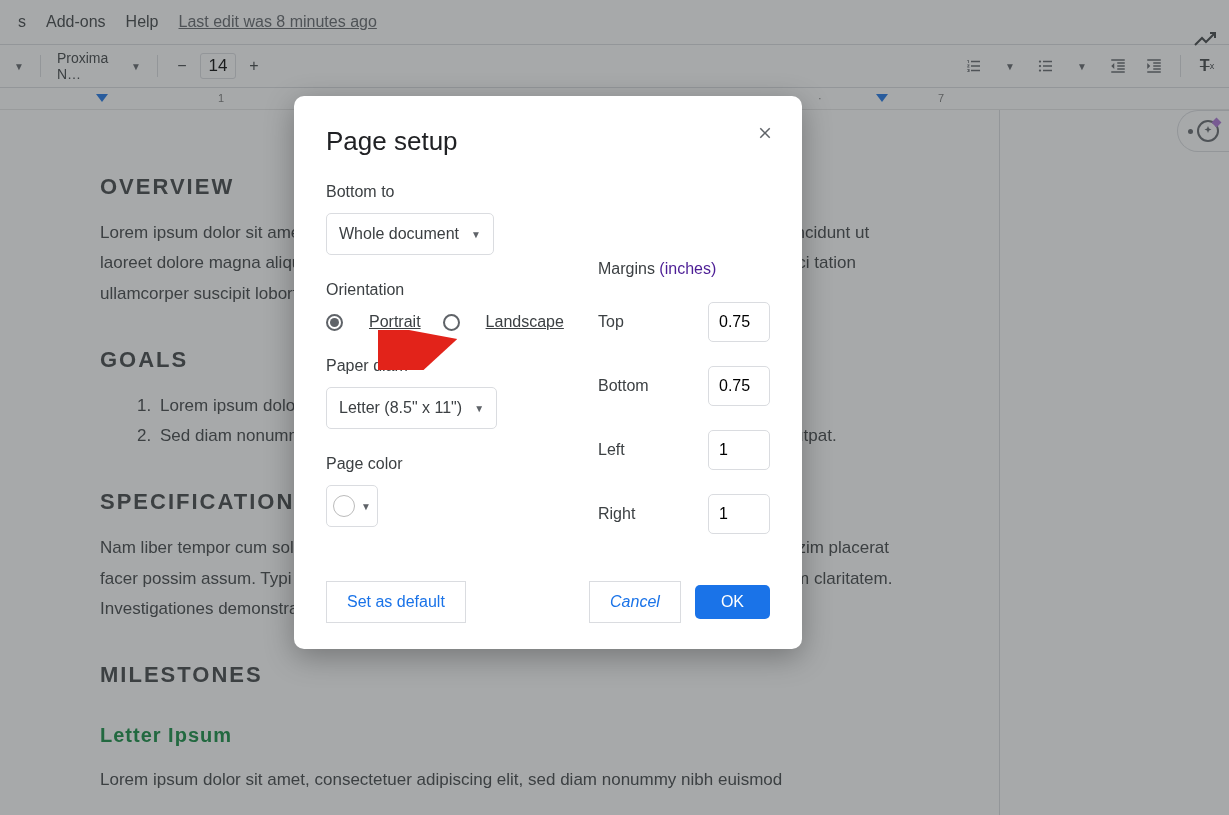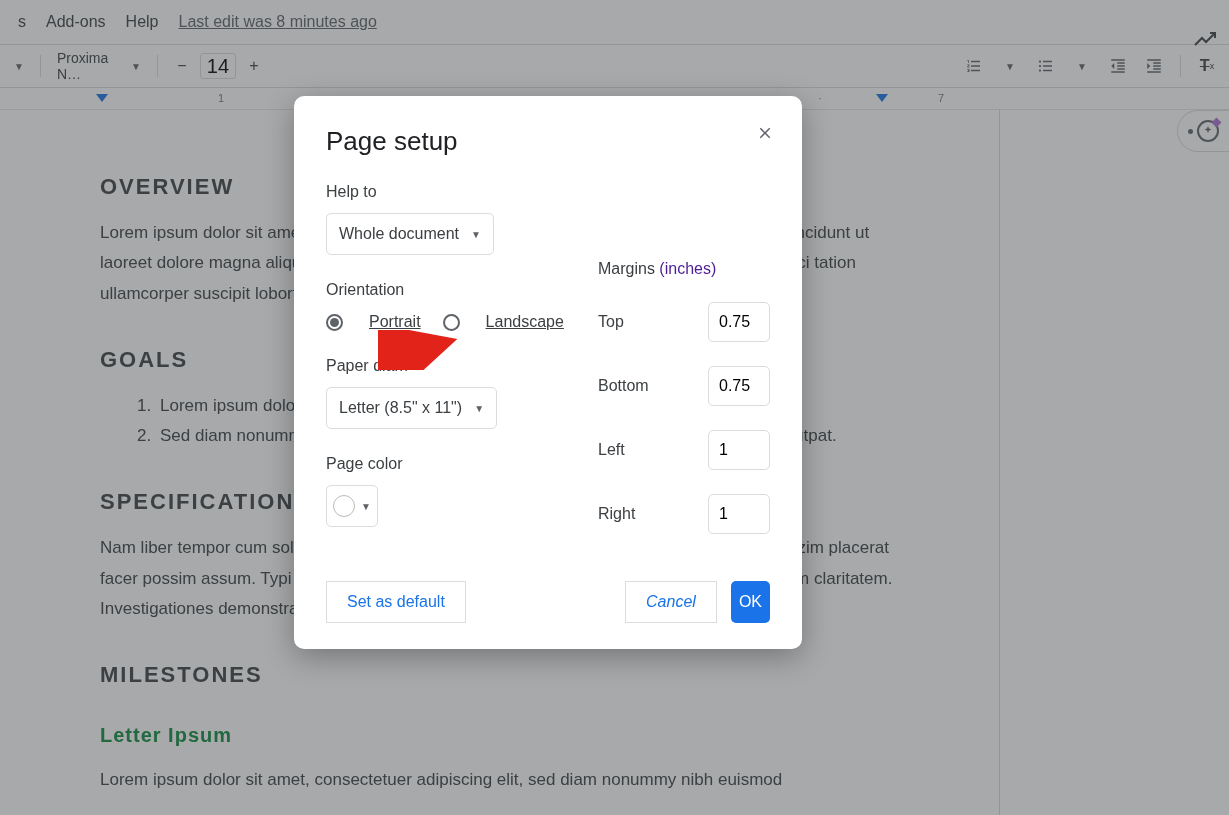--- a/index.html
+++ b/index.html
@@ -10,21 +10,21 @@
   .menubar { height:44px; display:flex; align-items:center; padding:0 8px; gap:0; font-size:16px; color:#3c4043; }
   .menubar .menu-item { padding:8px 10px; cursor:pointer; }
   .menubar .last-edit { margin-left:10px; color:#5f6368; text-decoration:underline; cursor:pointer; }
 
   
   .toolbar { height:44px; border-top:1px solid #dadce0; border-bottom:1px solid #dadce0; display:flex; align-items:center; padding:0 6px; gap:4px; color:#3c4043; }
   .tool-btn { width:32px; height:32px; display:flex; align-items:center; justify-content:center; border-radius:4px; cursor:pointer; }
   .tool-dropdown { height:32px; display:flex; align-items:center; padding:0 8px; gap:6px; cursor:pointer; font-size:14px; border-radius:4px; }
   .fontname { width:100px; overflow:hidden; }
   .fontsize-group { display:flex; align-items:center; gap:2px; }
-  .fontsize-input { width:36px; height:26px; border:1px solid #dadce0; border-radius:3px; text-align:center; font-size:20px; }
+  .fontsize-input { width:36px; height:26px; border:1px solid #dadce0; border-radius:3px; text-align:center; font-size:17px; }
   .caret { font-size:10px; color:#5f6368; }
   .strike { text-decoration:line-through; font-weight:bold; }
 
   
   .ruler { height:22px; border-bottom:1px solid #e6e6e6; position:relative; background:#fff; font-size:11px; color:#777; }
   .ruler .tick { position:absolute; top:4px; }
   .ruler .marker { position:absolute; top:6px; width:0; height:0; border-left:6px solid transparent; border-right:6px solid transparent; border-top:8px solid #1a73e8; }
 
   
   .stage { position:absolute; left:0; right:0; top:110px; bottom:0; background:#fff; overflow:hidden; }
@@ -63,21 +63,21 @@
   .margins-col { position:absolute; right:32px; top:164px; width:172px; }
   .margins-label { font-size:16px; color:#3c4043; }
   .margins-label .units { color:#4c1d95; }
   .margin-row { display:flex; justify-content:space-between; align-items:center; margin-top:24px; }
   .margin-row label { font-size:16px; }
   .margin-input { width:62px; height:40px; border:1px solid #dadce0; border-radius:5px; font-size:16px; padding:0 10px; }
 
   .dlg-actions { display:flex; gap:14px; margin-top:54px; align-items:center; }
   .btn-outline { height:42px; padding:0 20px; border:1px solid #dadce0; background:#fff; border-radius:0; color:#1a73e8; font-size:16px; cursor:pointer; }
   .btn-outline.cancel { margin-left:auto;font-style:italic; }
-  .btn-primary { height:42px; padding:0 8px; border:none; background:#1a73e8; color:#fff; border-radius:5px; font-size:16px; font-weight:500; cursor:pointer; }
+  .btn-primary { height:34px; padding:0 26px; border:none; background:#1a73e8; color:#fff; border-radius:5px; font-size:16px; font-weight:500; cursor:pointer; }
 
   
   .arrow { position:absolute; pointer-events:none; }
 </style>
 </head>
 <body>
 
 <div class="menubar">
   <div class="menu-item">s</div>
   <div class="menu-item">Add-ons</div>
@@ -179,21 +179,21 @@
 <div class="scrim"></div>
 
 <div class="dialog">
   <h1 class="dialog-title">Page setup</h1>
   <div class="close-x">
     <svg width="18" height="18" viewBox="0 0 24 24" fill="#5f6368">
         <path d="M19 6.41L17.59 5 12 10.59 6.41 5 5 6.41 10.59 12 5 17.59 6.41 19 12 13.41 17.59 19 19 17.59 13.41 12z"></path>
       </svg>
   </div>
 
-  <div class="dlg-section-label">Help to</div>
+  <div class="dlg-section-label">Bottom to</div>
   <div class="select-box">
     <span>Whole document</span>
     <span class="caret">▼</span>
   </div>
 
   <div class="dlg-section-label">Orientation</div>
   <div class="radio-row">
     <div class="radio-opt">
       <span class="radio checked"></span>
       <span>Portrait</span>

